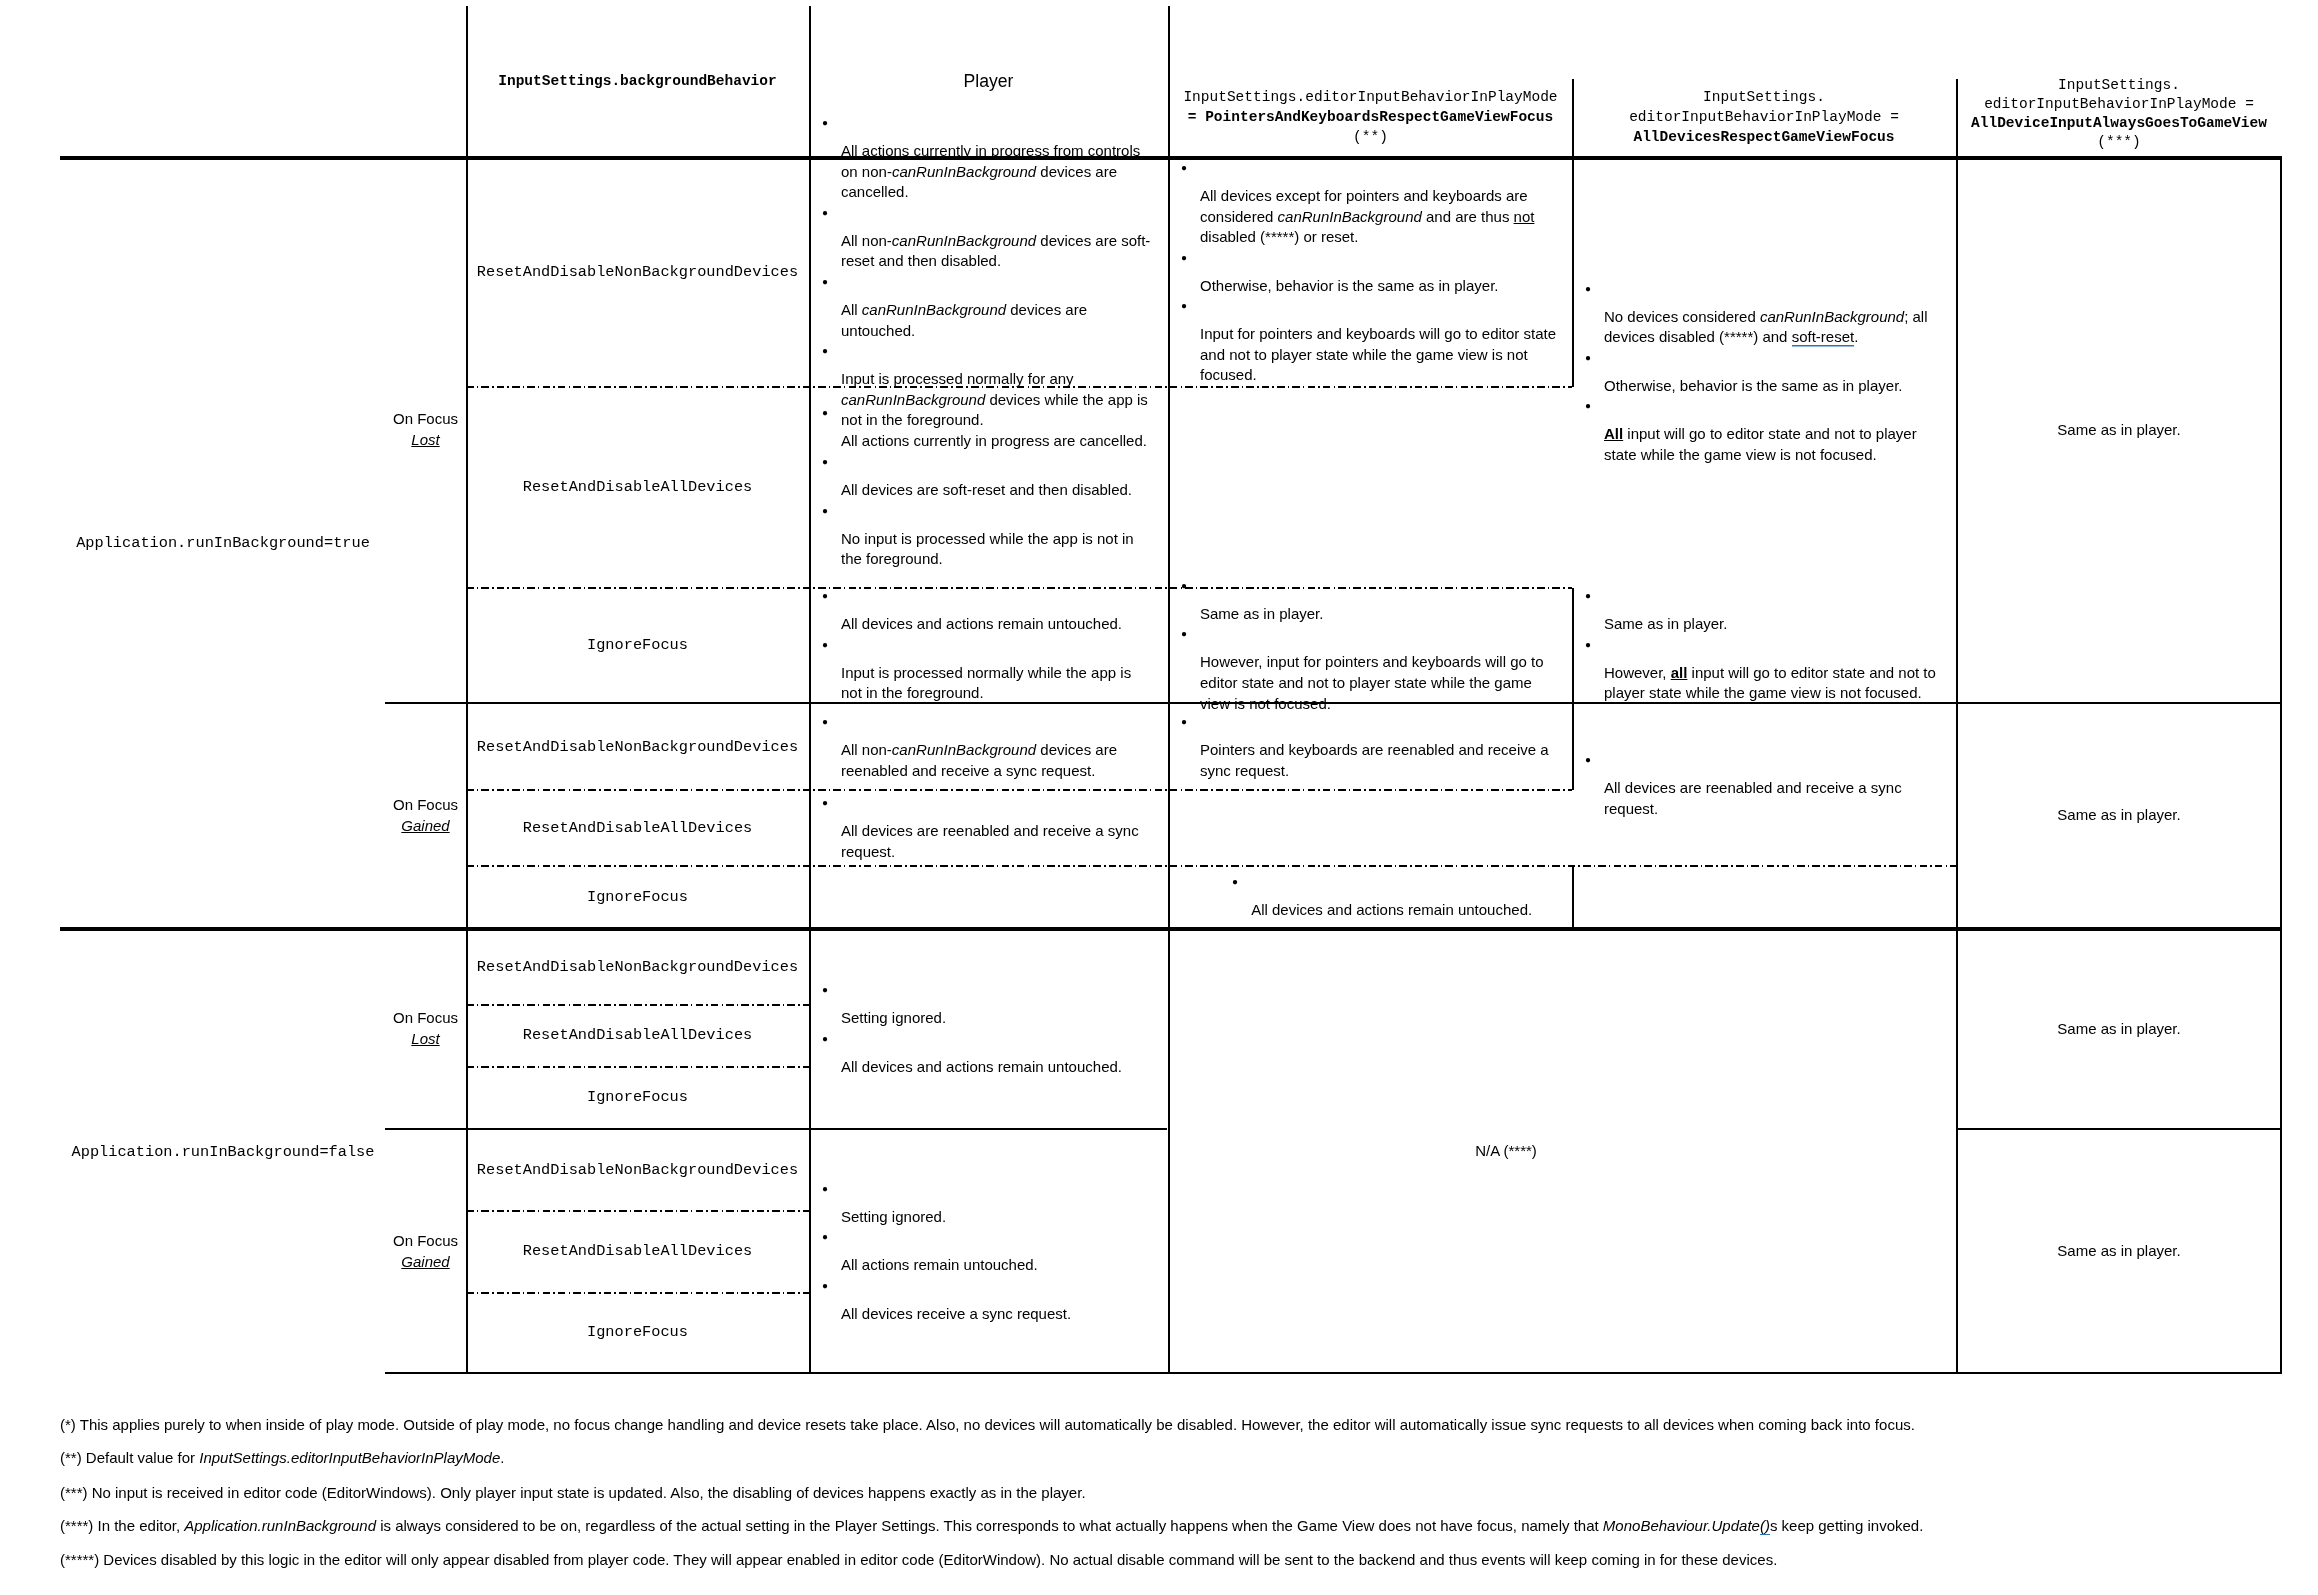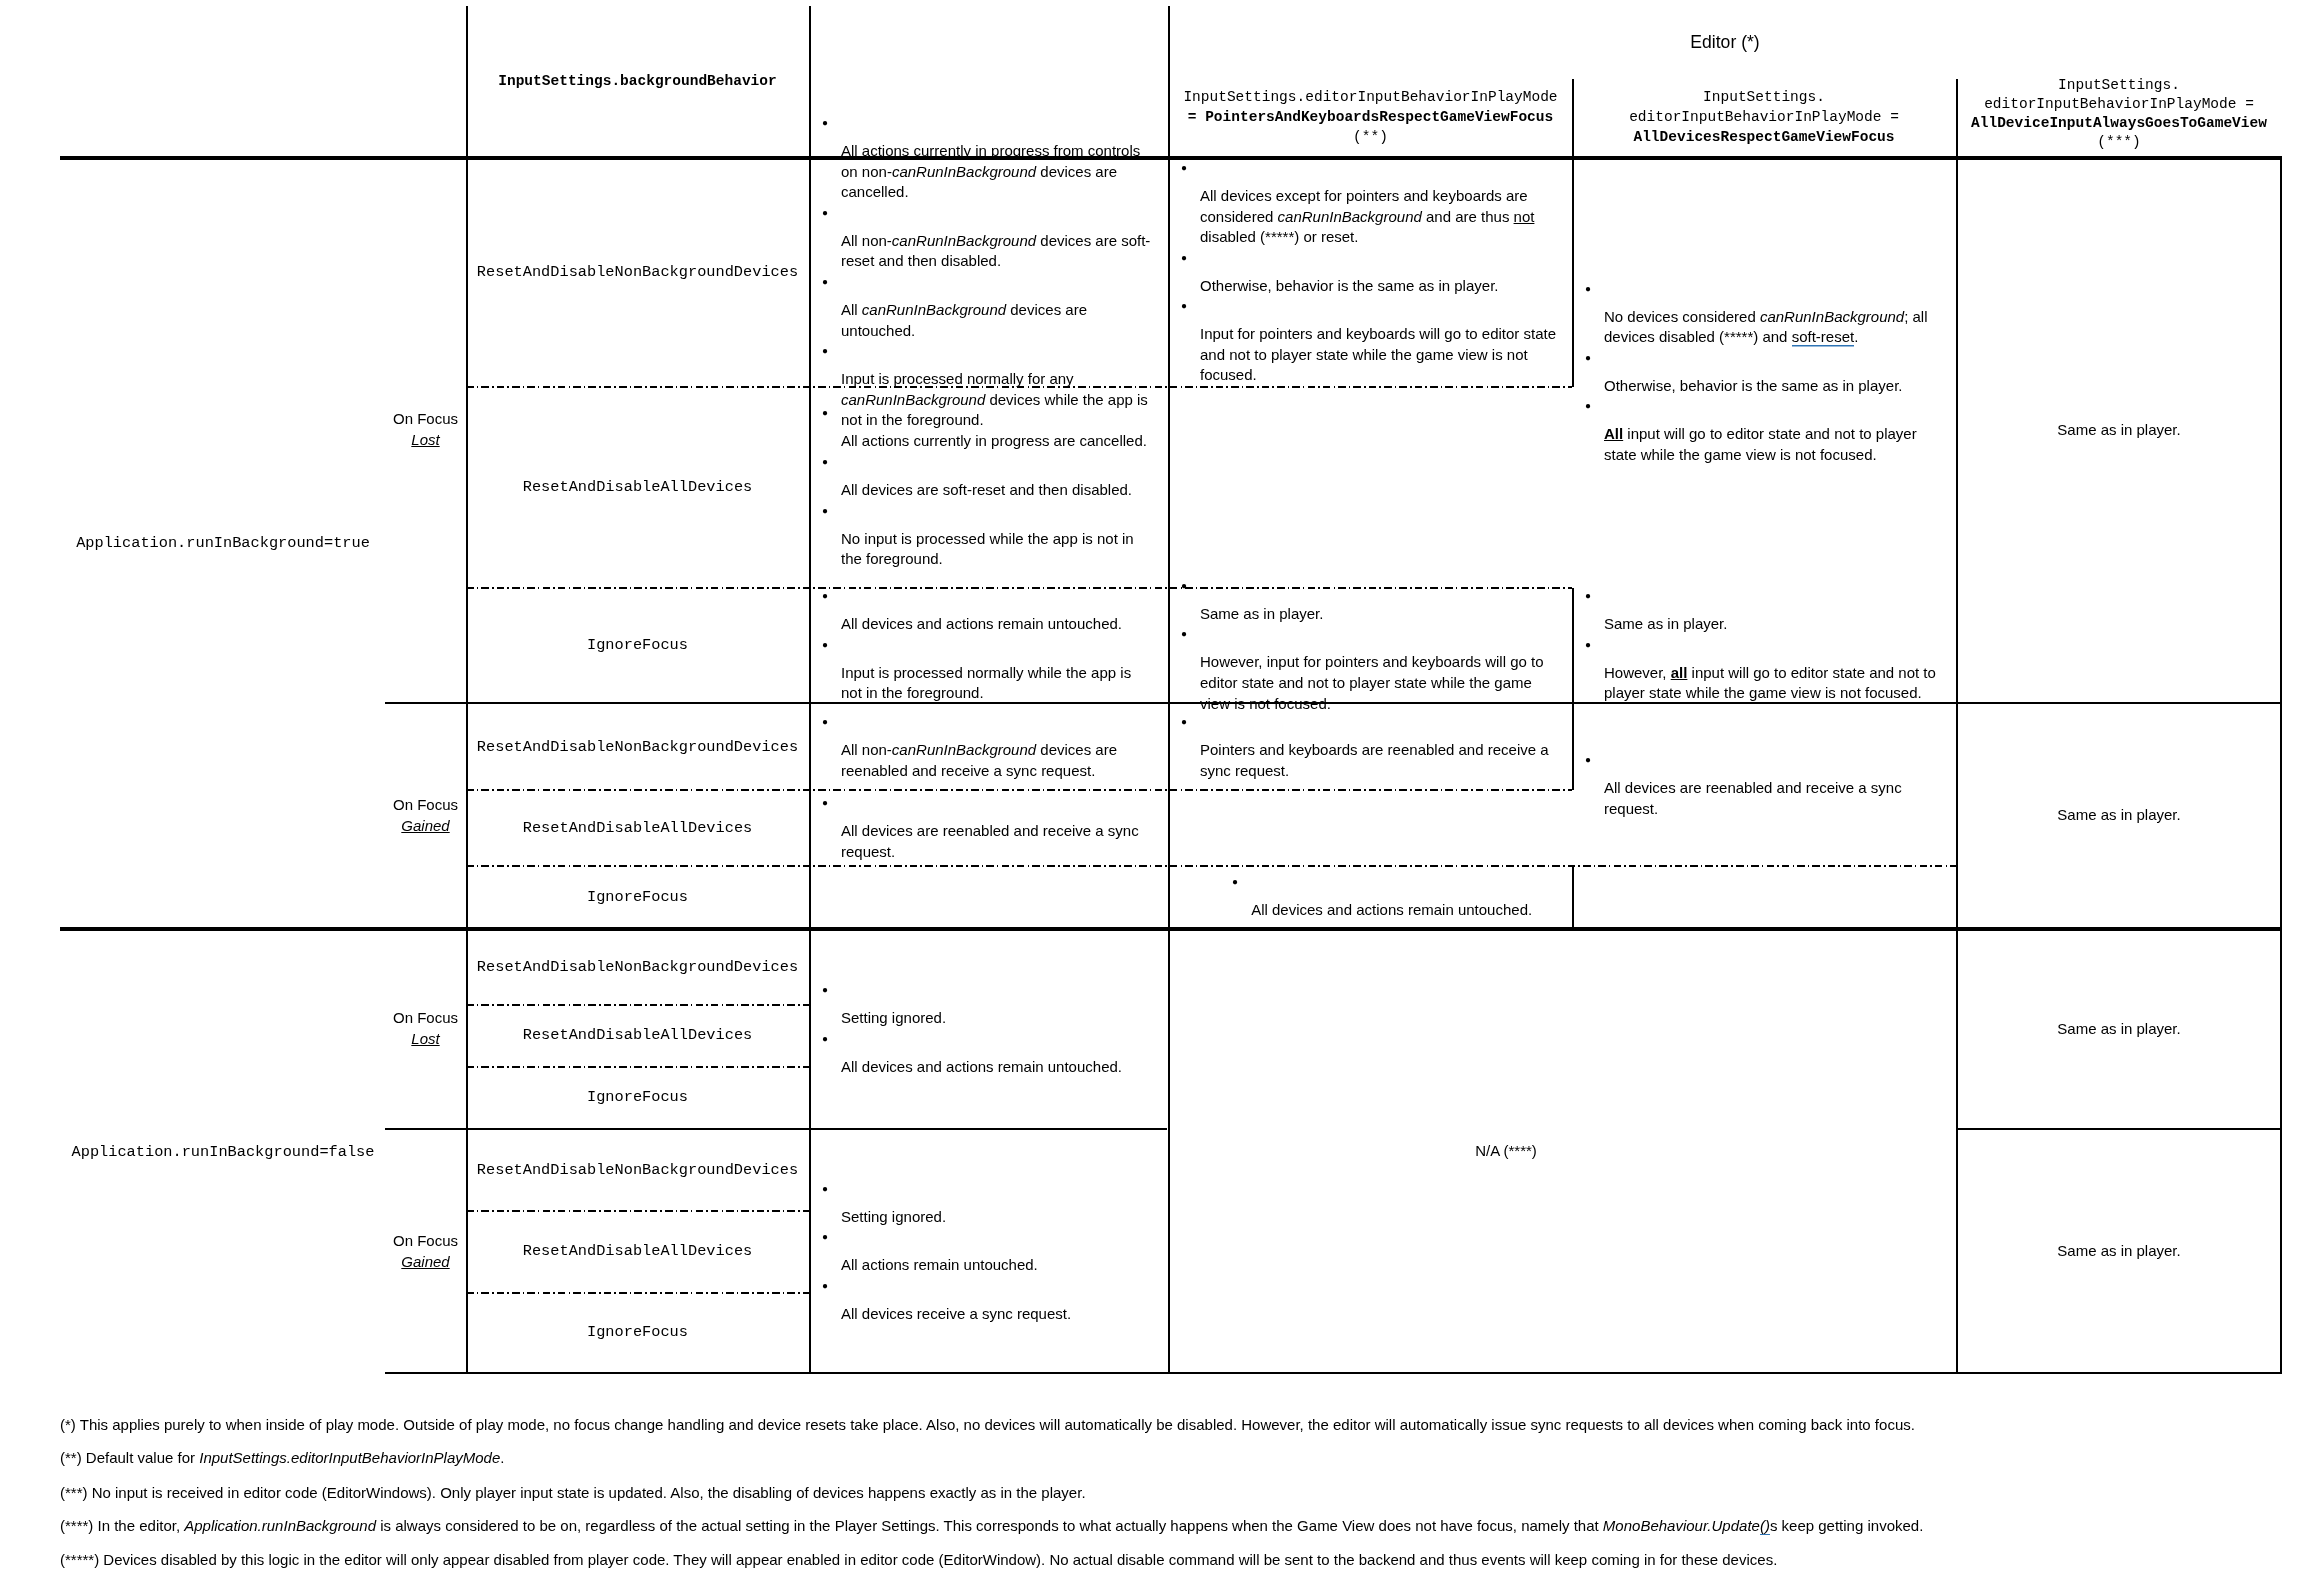--- a/index.html
+++ b/index.html
@@ -61,22 +61,22 @@
   <div class="dd" style="left:466px;top:1066px;width:343px"></div>
   <div class="hl med" style="left:385px;top:1128px;width:782px"></div>
   <div class="hl med" style="left:1956px;top:1128px;width:326px"></div>
   <div class="dd" style="left:466px;top:1210px;width:343px"></div>
   <div class="dd" style="left:466px;top:1292px;width:343px"></div>
   <div class="hl" style="left:385px;top:1372px;width:1897px"></div>
 
   <div class="cell ctr mono-hdr bold" style="left:466px;top:6.1px;width:343px;height:150px">
     <div>InputSettings.backgroundBehavior</div>
   </div>
-  <div class="cell ctr sans-big" style="left:1168px;top:6.1px;width:1114px;height:73px">
-    <div>Editor (*)</div>
+  <div class="cell ctr sans-big" style="left:809px;top:6.1px;width:359px;height:150px">
+    <div>Player</div>
   </div>
   <div class="cell ctr mono-hdr" style="left:1168px;top:79px;width:405px;height:76px">
     <div><span>InputSettings.editorInputBehaviorInPlayMode</span></div>
     <div><span class="rs-b">= PointersAndKeyboardsRespectGameViewFocus</span></div>
     <div><span>(**)</span></div>
   </div>
   <div class="cell ctr mono-hdr" style="left:1572px;top:79px;width:384px;height:76px">
     <div><span>InputSettings.</span></div>
     <div><span>editorInputBehaviorInPlayMode =</span></div>
     <div><span class="rs-b">AllDevicesRespectGameViewFocus</span></div>

